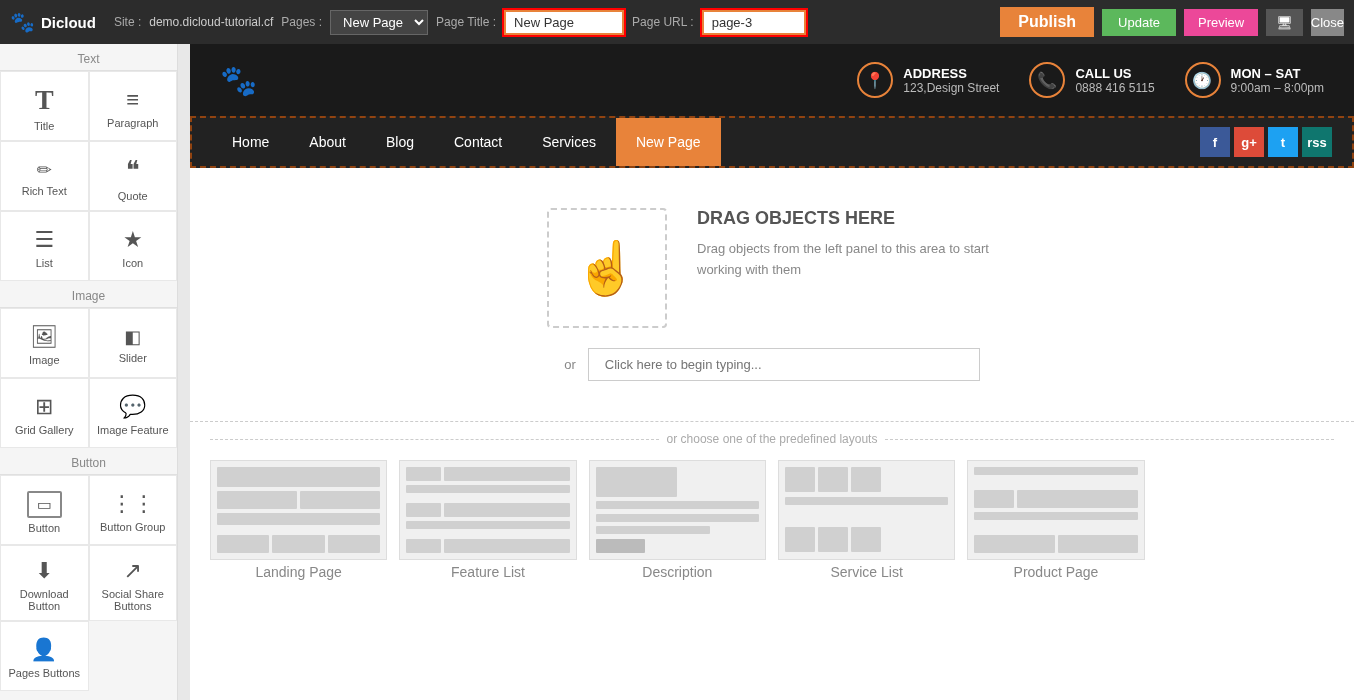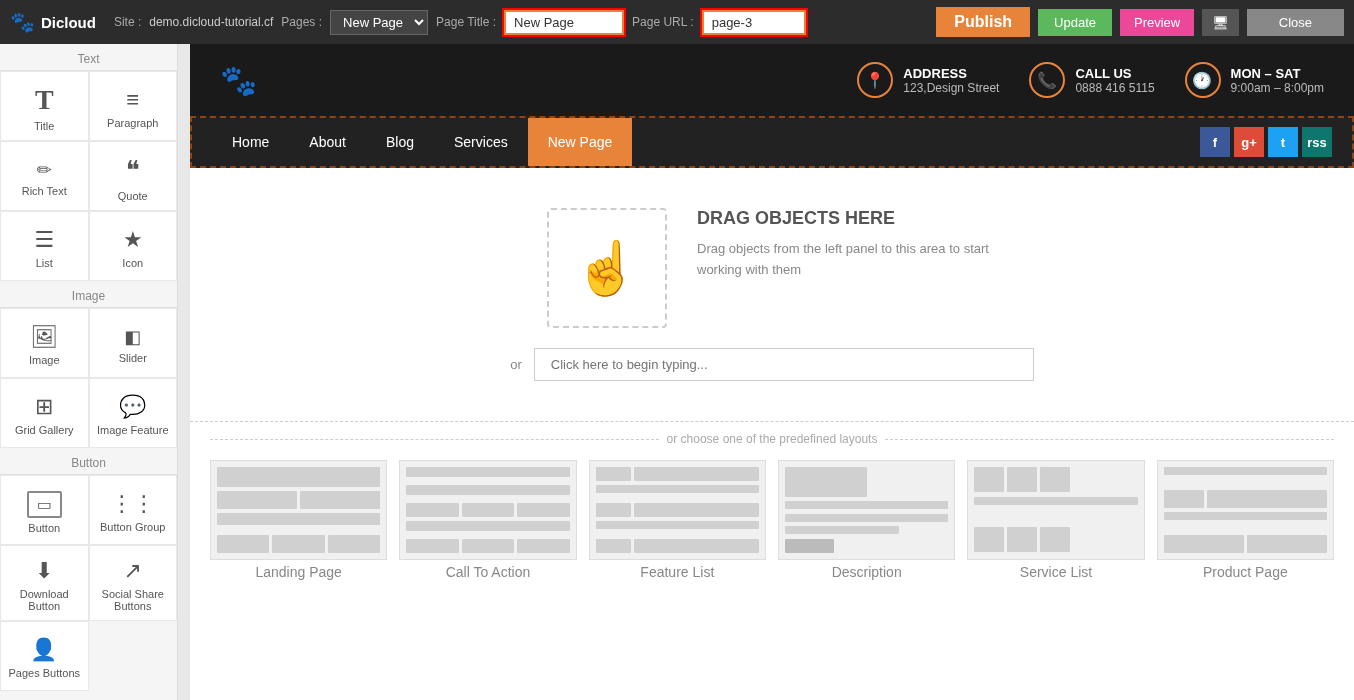--- a/index.html
+++ b/index.html
@@ -49,21 +49,21 @@
     .btn-preview {
       background: #ec4899; color: #fff; border: none;
       padding: 6px 14px; font-size: 13px; cursor: pointer;
     }
     .btn-monitor {
       background: #555; color: #fff; border: none;
       padding: 6px 10px; font-size: 13px; cursor: pointer;
     }
     .btn-close {
       background: #888; color: #fff; border: none;
-      padding: 6px 32px; font-size: 13px; cursor: pointer;
+      padding: 6px 0; font-size: 13px; cursor: pointer;
     }
 
     
     #main {
       display: flex;
       height: calc(700px - 44px);
       gap: 12px;
     }
 
     
@@ -208,21 +208,21 @@
       font-size: 18px; font-weight: bold; color: #555;
       margin-bottom: 10px;
     }
     .drop-text-box p { color: #888; font-size: 13px; line-height: 1.6; max-width: 300px; }
     .drop-or-row {
       display: flex; align-items: center; gap: 12px;
     }
     .drop-or { color: #888; }
     .drop-type-input {
       border: 1px solid #ccc; padding: 8px 16px;
-      font-size: 13px; color: #aaa; width: 500px;
+      font-size: 13px; color: #aaa; width: 392px;
       background: #fff;
     }
 
     
     .predefined-section {
       padding: 10px 20px 20px 20px;
     }
     .predefined-label {
       text-align: center;
       color: #aaa;
@@ -410,20 +410,21 @@
             </div>
           </div>
         </div>
       </div>
 
       <div class="site-nav">
         <div class="nav-links">
           <a class="nav-link">Home</a>
           <a class="nav-link">About</a>
           <a class="nav-link">Blog</a>
+          <a class="nav-link">Contact</a>
           <a class="nav-link">Services</a>
           <a class="nav-link active">New Page</a>
         </div>
         <div class="nav-social">
           <div class="social-btn social-fb">f</div>
           <div class="social-btn social-gp">g+</div>
           <div class="social-btn social-tw">t</div>
           <div class="social-btn social-rss">rss</div>
         </div>
       </div>
@@ -462,44 +463,20 @@
                 </div>
               <div class="thumb-row">
                 <div class="thumb-block"></div>
                 <div class="thumb-block"></div>
                 <div class="thumb-block"></div>
               </div>
             </div>
             <div class="predefined-name">Landing Page</div>
           </div>
 
-          <div class="predefined-item">
-            <div class="predefined-thumb">
-              <div class="thumb-row">
-                  <div class="thumb-block" style="height:10px;"></div>
-                </div>
-              <div class="thumb-row">
-                  <div class="thumb-block" style="height:10px;"></div>
-                </div>
-              <div class="thumb-row">
-                <div class="thumb-block"></div>
-                <div class="thumb-block"></div>
-                <div class="thumb-block"></div>
-              </div>
-              <div class="thumb-row">
-                  <div class="thumb-block" style="height:10px;"></div>
-                </div>
-              <div class="thumb-row">
-                <div class="thumb-block"></div>
-                <div class="thumb-block"></div>
-                <div class="thumb-block"></div>
-              </div>
-            </div>
-            <div class="predefined-name">Call To Action</div>
-          </div>
 
           <div class="predefined-item">
             <div class="predefined-thumb">
               <div class="thumb-row">
                 <div class="thumb-block" style="max-width:35px;"></div>
                 <div class="thumb-block"></div>
               </div>
               <div class="thumb-row">
                   <div class="thumb-block" style="height:8px;"></div>
                 </div>

